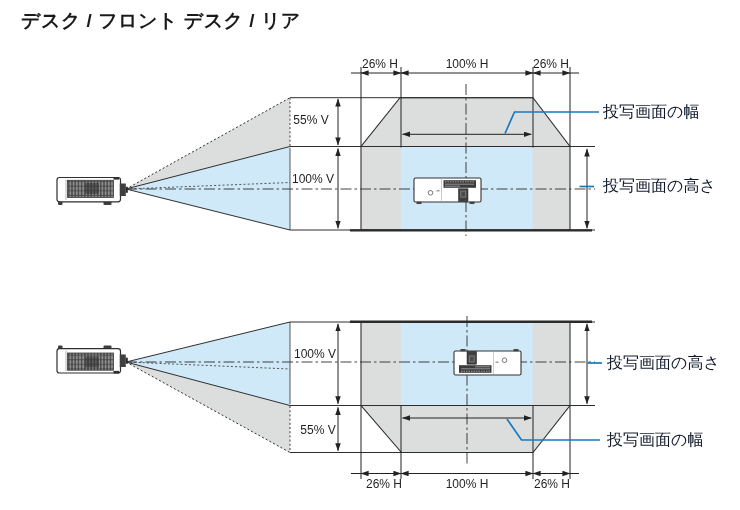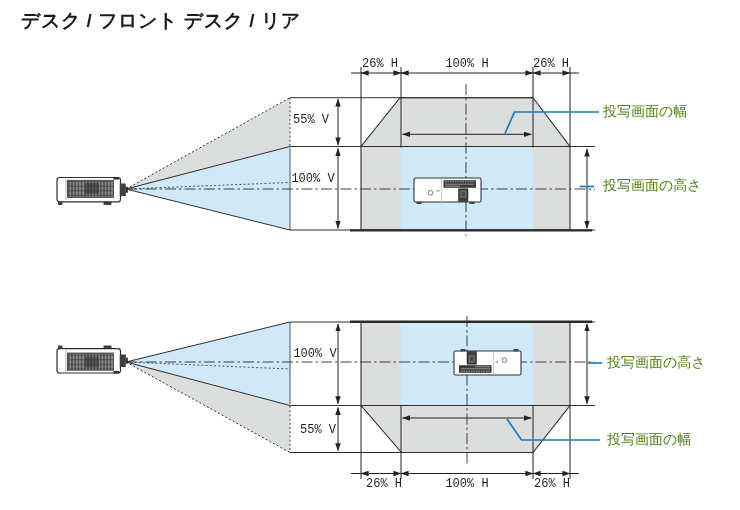--- a/index.html
+++ b/index.html
@@ -3,22 +3,22 @@
 <meta charset="utf-8">
 <style>
   html,body{margin:0;padding:0;background:#fff;}
   .canvas{position:relative;width:740px;height:510px;background:#ffffff;
           font-family:"Liberation Sans",sans-serif;overflow:hidden;}
   svg{position:absolute;left:0;top:0;}
   .title{position:absolute;font-size:19px;font-weight:bold;color:#1a1a1a;
          letter-spacing:.5px;white-space:nowrap;}
   .label{position:absolute;color:#1f1f1f;white-space:nowrap;}
   .dim{font-size:12px;}
-  .callout{font-size:14px;color:#4d7c0f;}
-  .center{transform:translate(-50%,-50%);font-family:Liberation Mono, monospace;}
+  .callout{font-size:16px;color:#0f172a;}
+  .center{transform:translate(-50%,-50%);}
   .vcenter{transform:translateY(-50%);}
 </style>
 </head>
 <body>
 
 <div class="canvas">
 
   <svg width="740" height="510" viewBox="0 0 740 510" xmlns="http://www.w3.org/2000/svg">
     <defs>
       <marker id="ah" markerWidth="9" markerHeight="6.5" refX="7.6" refY="2.75" orient="auto-start-reverse" markerUnits="userSpaceOnUse">

